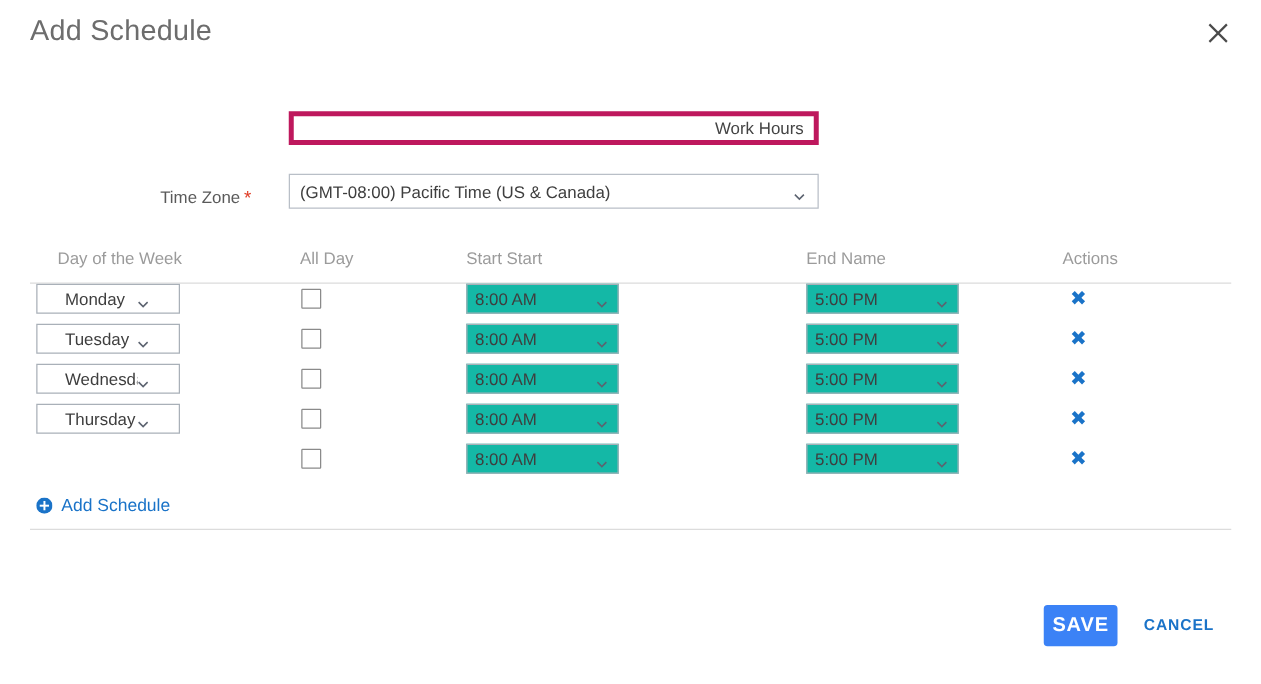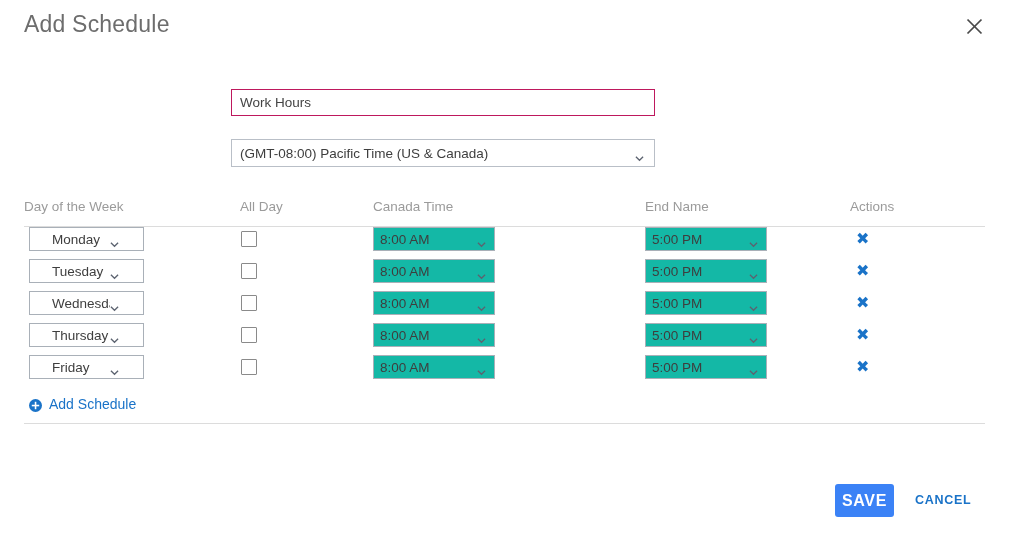--- a/index.html
+++ b/index.html
@@ -68,28 +68,29 @@
     margin-left: 3px;
     vertical-align: -1px;
   }
 
   .text-input {
     position: absolute;
     left: 231px;
     top: -8px;
     width: 424px;
     height: 27px;
-    border: 1px solid #be185d;
+    border: 4px solid #be185d;
     background: #fff;
     font-family: "Liberation Sans", sans-serif;
     font-size: 13.5px;
     color: #444;
     padding: 0 8px;
     border-radius: 0;
     outline: none;
+    text-align: right;
   }
 
   .tz-select {
     position: absolute;
     left: 231px;
     top: -8px;
     width: 424px;
     height: 28px;
     border: 1px solid #b9bfc7;
     background: #fff;
@@ -124,21 +125,21 @@
     border-bottom: 1px solid #dcdcdc;
   }
   .th {
     position: absolute;
     top: 0;
     font-size: 13.5px;
     color: #9b9b9b;
     white-space: nowrap;
     line-height: 22px;
   }
-  .th.c1 { left: 0; }
+  .th.c1 { left: 22px; }
   .th.c2 { left: 216px; }
   .th.c3 { left: 349px; }
   .th.c4 { left: 621px; }
   .th.c5 { left: 826px; }
 
   .trow {
     position: relative;
     height: 32px;
   }
   .cell { position: absolute; top: 0; }
@@ -284,35 +285,38 @@
         <line x1="16.5" y1="2.5" x2="2.5" y2="16.5" stroke="#4a4a4a" stroke-width="1.7"></line>
       </svg>
     </span>
   </div>
 
   <div class="form-row r1">
     <input class="text-input" type="text" value="Work Hours" style="">
   </div>
 
   <div class="form-row r2">
+    <div class="field-label">
+      <span>Time Zone</span><span class="req">*</span>
+    </div>
     <div class="tz-select">
       <span class="val">(GMT-08:00) Pacific Time (US &amp; Canada)</span>
       <span class="chev">
         <svg width="9" height="9" viewBox="0 0 10 10" aria-hidden="true">
           <path d="M1 3 L5 7 L9 3" fill="none" stroke="#5c6370" stroke-width="1.4"></path>
         </svg>
       </span>
     </div>
   </div>
 
   <div class="table">
     <div class="thead">
       <div class="th c1">Day of the Week</div>
       <div class="th c2">All Day</div>
-      <div class="th c3">Canada Time</div>
+      <div class="th c3">Start Start</div>
       <div class="th c4">End Name</div>
       <div class="th c5">Actions</div>
     </div>
 
     <div id="rows-container">
         <div class="trow">
           <div class="cell day-select">
             <span class="val">Monday</span>
             <span class="chev"><svg width="9" height="9" viewBox="0 0 10 10" aria-hidden="true">
                 <path d="M1 3 L5 7 L9 3" fill="none" stroke="#5c6370" stroke-width="1.4"></path>
@@ -409,26 +413,20 @@
             <span class="val">5:00 PM</span>
             <span class="chev"><svg width="9" height="9" viewBox="0 0 10 10" aria-hidden="true">
                 <path d="M1 3 L5 7 L9 3" fill="none" stroke="#5c6370" stroke-width="1.4"></path>
               </svg></span>
           </div>
           <div class="cell action-cell">
             <span class="del-x">✖</span>
           </div>
         </div>
         <div class="trow">
-          <div class="cell day-select">
-            <span class="val">Friday</span>
-            <span class="chev"><svg width="9" height="9" viewBox="0 0 10 10" aria-hidden="true">
-                <path d="M1 3 L5 7 L9 3" fill="none" stroke="#5c6370" stroke-width="1.4"></path>
-              </svg></span>
-          </div>
           <div class="cell allday-cell">
             <span class="cbx"></span>
           </div>
           <div class="cell time-select start-cell">
             <span class="val">8:00 AM</span>
             <span class="chev"><svg width="9" height="9" viewBox="0 0 10 10" aria-hidden="true">
                 <path d="M1 3 L5 7 L9 3" fill="none" stroke="#5c6370" stroke-width="1.4"></path>
               </svg></span>
           </div>
           <div class="cell time-select end-cell">

